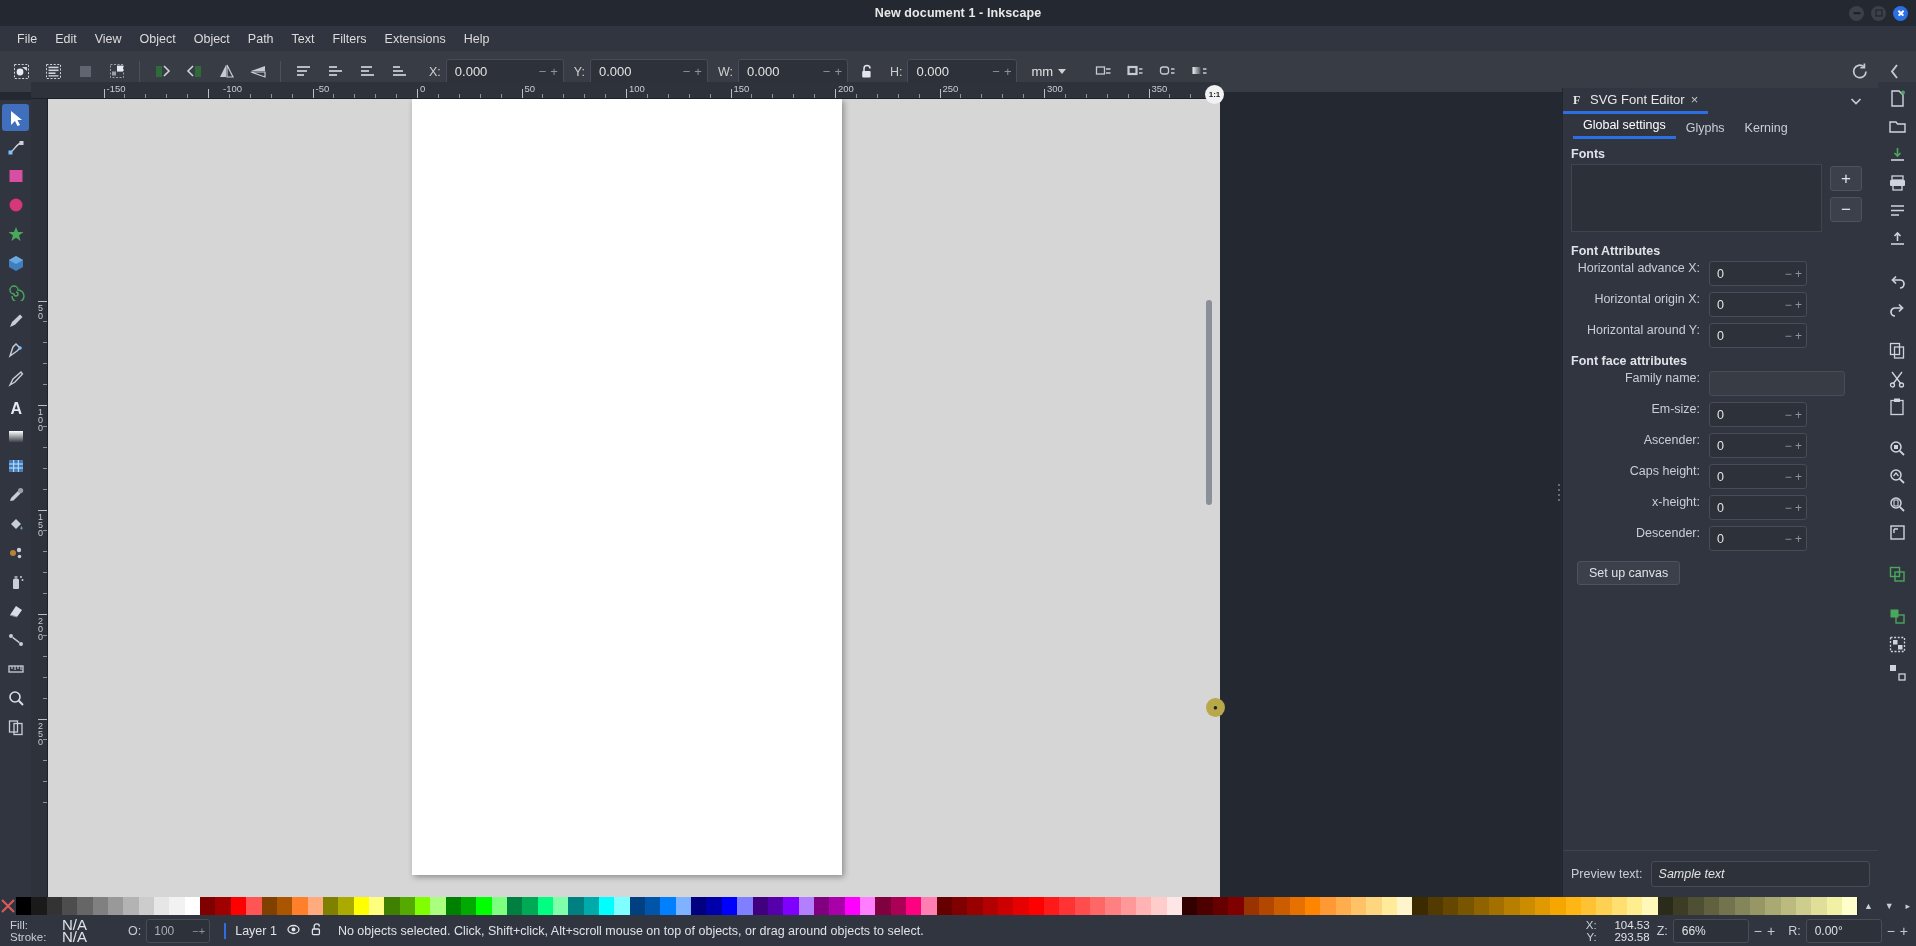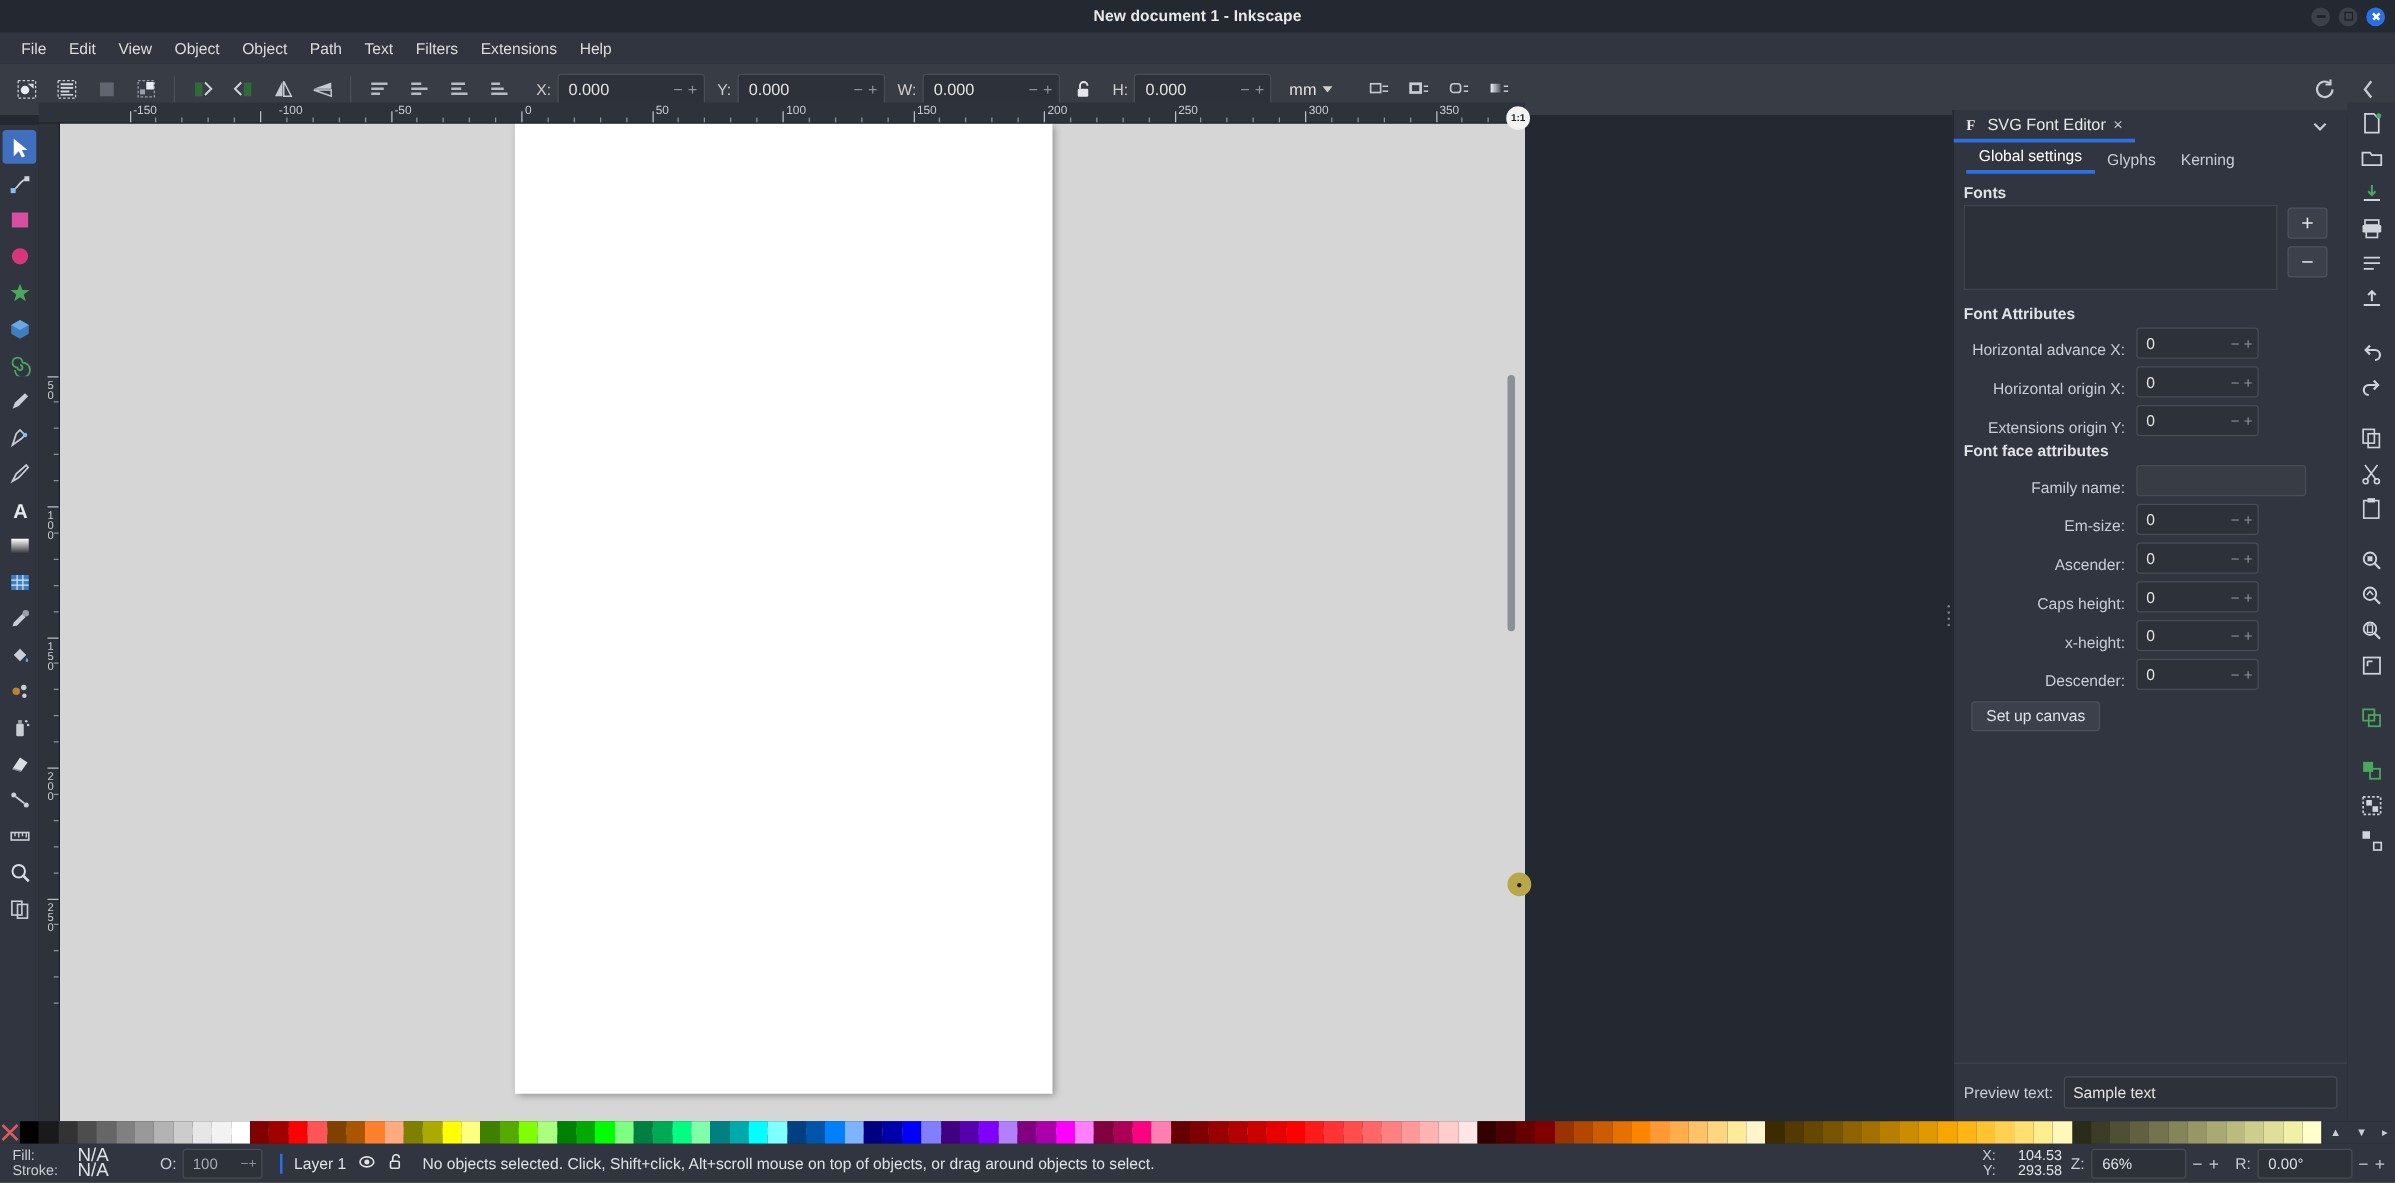--- a/index.html
+++ b/index.html
@@ -116,39 +116,39 @@
   .subtab { padding:3px 10px 4px; font-size:12.5px; color:#c9cdd5; }
   .subtab.active { color:#ffffff; border-bottom:3px solid #2b6fe3; }
   .panel-inner { position:absolute; left:0; right:0; top:25px; bottom:46px;
                  padding:6px 10px 0 8px; }
   .sect-title { font-size:12.5px; font-weight:bold; color:#dfe2e7; margin:2px 0 3px 0; }
   .fontlist { position:relative; background:#2c3039; border:1px solid #3f444e;
               height:68px; margin-right:46px; }
   .sidebtn { position:absolute; right:6px; width:32px; height:25px; background:#3b404a;
              border:1px solid #4d525d; border-radius:3px; color:#dfe2e7;
              display:flex; align-items:center; justify-content:center; font-size:17px; line-height:1;}
-  .attr-row { display:flex; align-items:flex-end; height:26px; margin-bottom:5px; }
+  .attr-row { display:flex; align-items:flex-start; height:26px; margin-bottom:5px; }
   .attr-label { width:138px; text-align:right; padding-right:9px; font-size:12.5px; color:#c9cdd5;}
   .attr-spin { position:relative; width:98px; height:25px; background:#2d313a;
                border:1px solid #474c56; border-radius:3px; display:flex; align-items:center;}
   .attr-spin span.v { padding-left:7px; font-size:12.5px; color:#e3e3e3; }
   .attr-spin .steps { position:absolute; right:4px; top:0; bottom:0; display:flex;
                       align-items:center; gap:3px; color:#8d929c; font-size:12px; }
   .txtfield { width:136px; height:25px; background:#383c45; border:1px solid #474c56;
               border-radius:3px; }
   .setupbtn { margin-left:6px; margin-top:4px; padding:4px 11px; background:#3b404a;
               border:1px solid #4d525d; border-radius:3px; font-size:12.5px; color:#dfe2e7;
               display:inline-block; }
   .panel-sep { position:absolute; left:0; right:0; bottom:46px; height:1px; background:#3e434d;}
   .preview-row { position:absolute; left:0; right:0; bottom:0; height:46px;
                  display:flex; align-items:center; padding:0 8px; }
   .preview-lbl { font-size:12.5px; color:#c9cdd5; margin-right:8px; }
   .preview-input { flex:1; height:26px; background:#2d313a; border:1px solid #474c56;
                    border-radius:3px; display:flex; align-items:center; padding-left:7px;
-                   font-size:12.5px; color:#e3e3e3; }
+                   font-size:12.5px; color:#e3e3e3;font-style:italic; }
 
   
   .snapbar { position:absolute; right:0; top:82px; width:38px; bottom:49px; background:#31353f;
              display:flex; flex-direction:column; align-items:center; padding-top:3px; gap:1px;}
   .sbtn { width:28px; height:27px; display:flex; align-items:center; justify-content:center;
           border-radius:3px; }
   .sgap { height:13px; }
 
   
   .palette { position:absolute; left:0; bottom:31px; width:1916px; height:18px; display:flex; }
@@ -721,21 +721,21 @@
               </div>
             </div>
             <div class="attr-row">
               <div class="attr-label">Horizontal origin X:</div>
               <div class="attr-spin">
                 <span class="v">0</span>
                 <span class="steps">−&nbsp;+</span>
               </div>
             </div>
             <div class="attr-row">
-              <div class="attr-label">Extensions origin Y:</div>
+              <div class="attr-label">Horizontal around Y:</div>
               <div class="attr-spin">
                 <span class="v">0</span>
                 <span class="steps">−&nbsp;+</span>
               </div>
             </div>
           </div>
 
         <div class="sect-title" style="margin-top:4px;">Font face attributes</div>
 
         <div class="attr-row">

